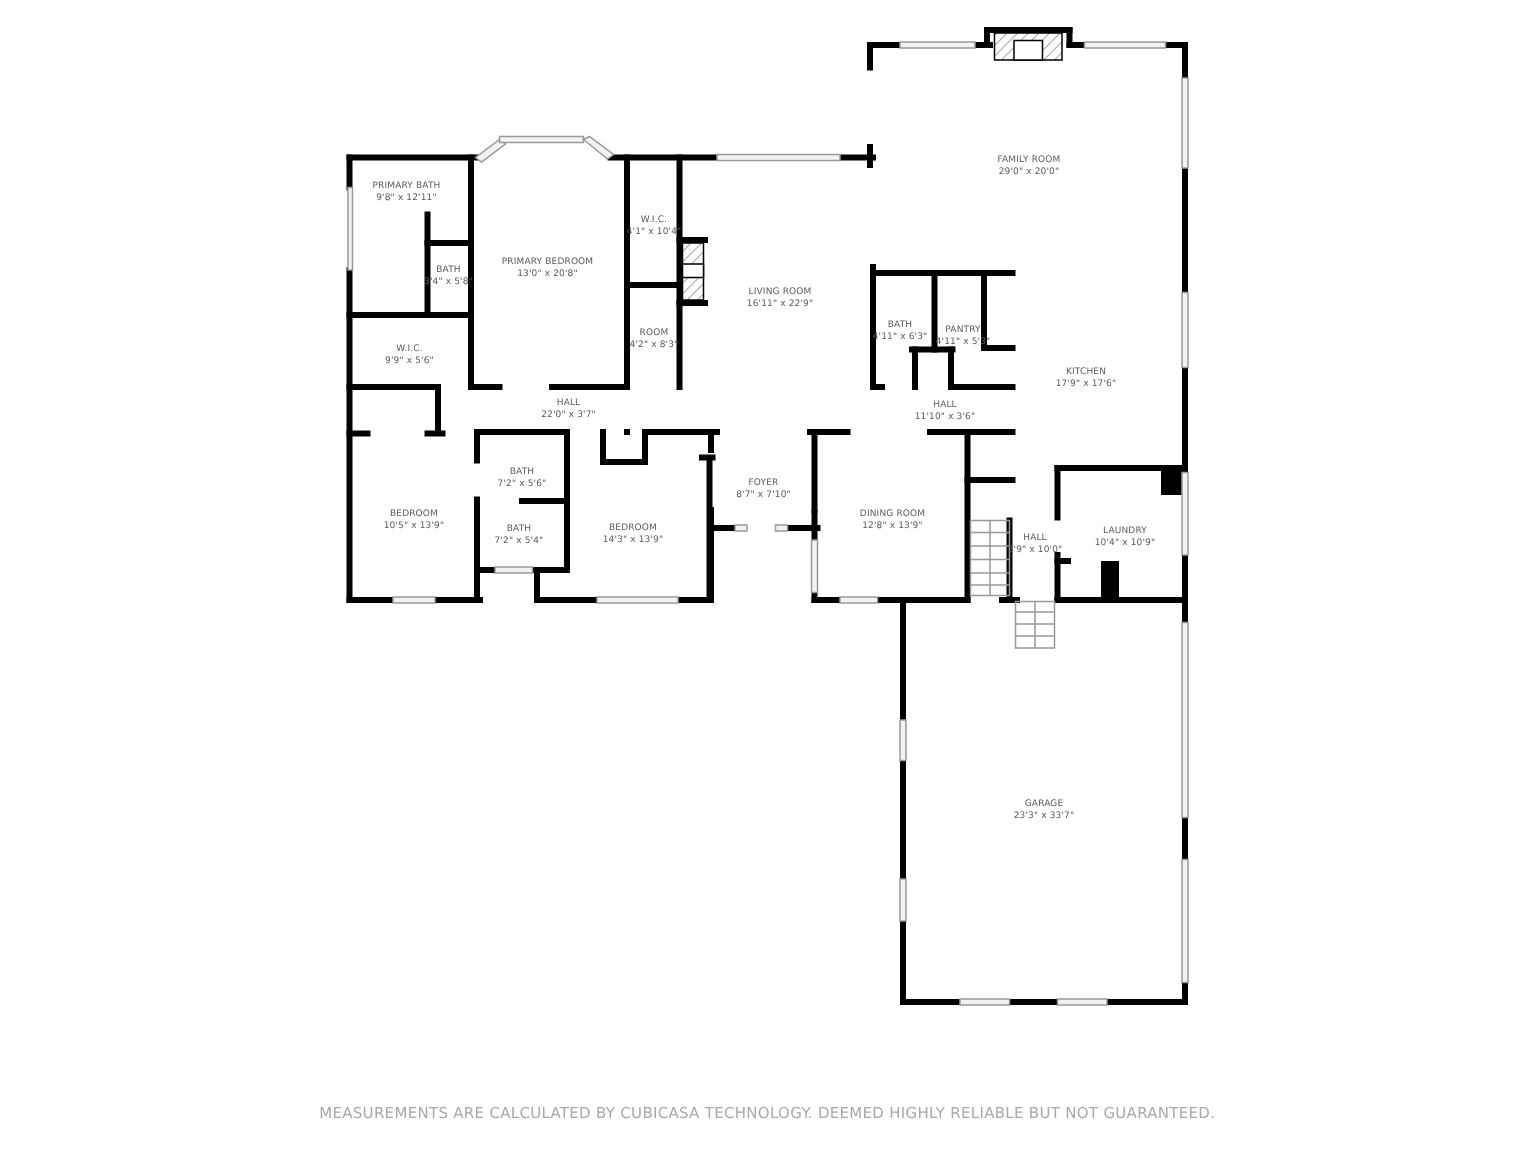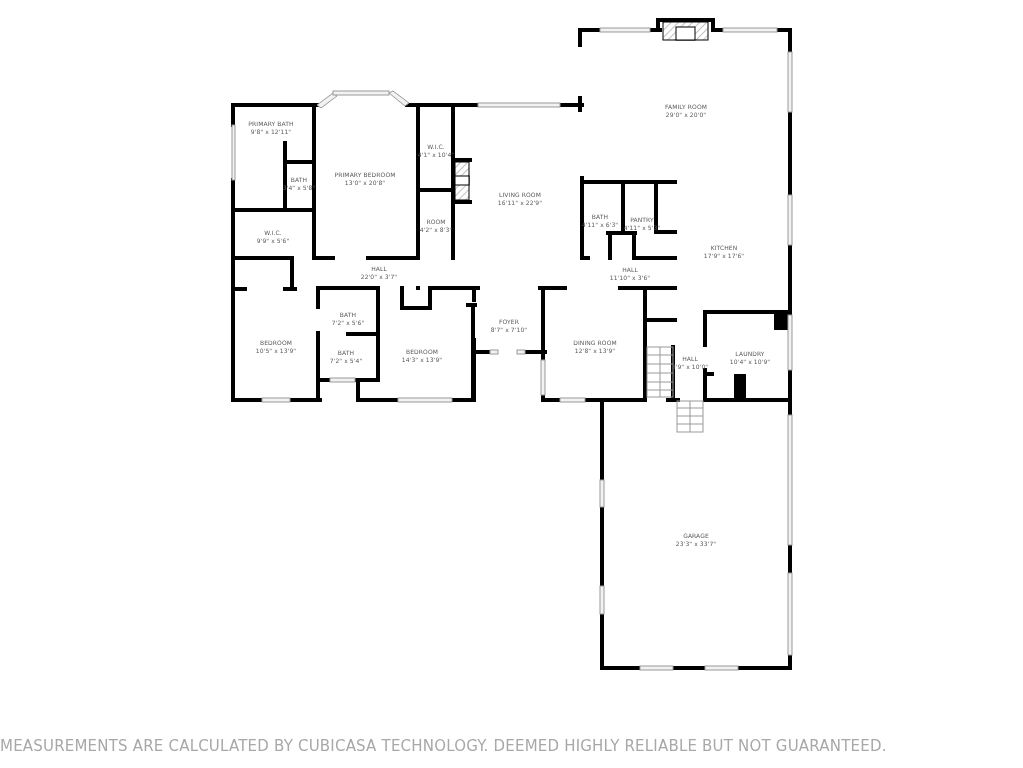--- a/index.html
+++ b/index.html
@@ -1,20 +1,20 @@
 <!DOCTYPE html>
 <html><head>
 <meta charset="utf-8">
 <style>
   html, body { margin: 0; padding: 0; background: #ffffff; }
   body { width: 1023px; height: 768px; position: relative; overflow: hidden; font-family: "DejaVu Sans", sans-serif; }
   #plan { position: absolute; left: 0; top: 0; width: 1023px; height: 768px; }
   .room-label { position: absolute; transform: translateX(-50%); text-align: center; color: #5a5a5a; font-size: 6px; line-height: 8px; white-space: nowrap; letter-spacing: 0.1px; }
   .room-label .dim { display: block; }
-  .footer { position: absolute; left: 0; width: 1023px; top: 737px; color: #a8a8a8; font-size: 15px; letter-spacing: 0.2px; }
+  .footer { position: absolute; left: 0; width: 1023px; top: 737px; text-align: center; color: #a8a8a8; font-size: 10px; letter-spacing: 0.2px; }
 </style>
 </head>
 <body>
 
 <svg id="plan" viewBox="0 0 1023 768" xmlns="http://www.w3.org/2000/svg">
   <defs>
     <pattern id="hatch" patternUnits="userSpaceOnUse" width="5" height="5" patternTransform="rotate(45)">
       <line x1="0" y1="0" x2="0" y2="5" stroke="#888" stroke-width="1"></line>
     </pattern>
   </defs>

